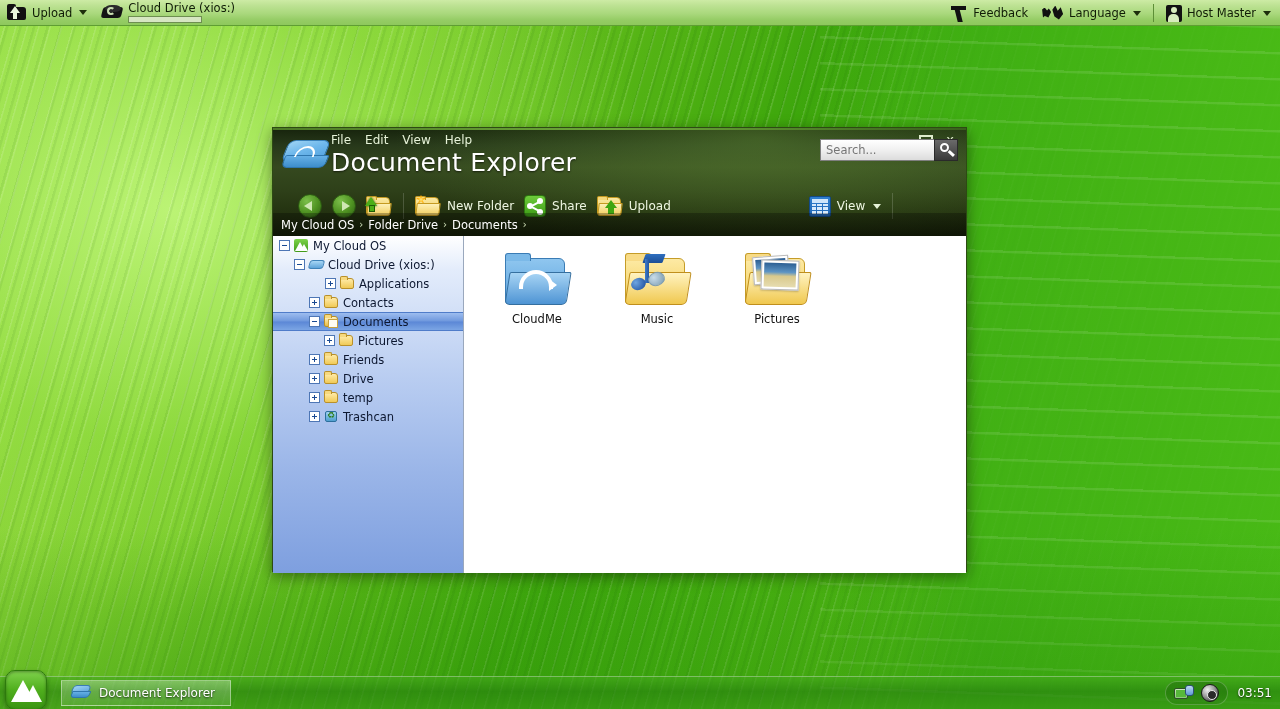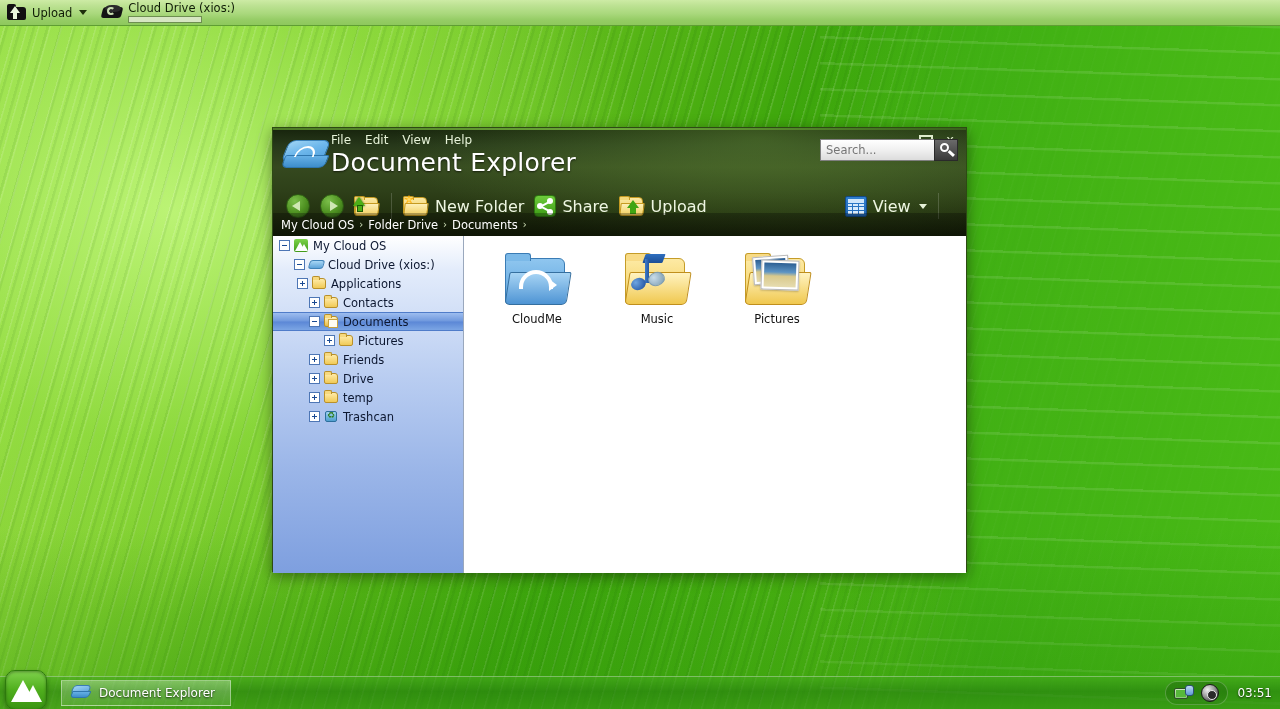--- a/index.html
+++ b/index.html
@@ -227,22 +227,22 @@
     display: flex; align-items: center; gap: 10px;
     color: #dfeccd; font-size: 13px;
   }
   #win-controls .wc { cursor: default; width: 14px; text-align: center; line-height: 14px; }
   #wc-min { border-bottom: 2px solid #dfeccd; height: 9px; width: 10px; }
   #wc-max { border: 2px solid #dfeccd; height: 11px; width: 11px; }
 
   
   #win-toolbar {
     position: absolute; left: 0; top: 58px; width: 100%; height: 40px;
-    display: flex; align-items: center; padding-left: 8px;
-    font-size: 16px; color: #eef6e2;
+    display: flex; align-items: center; padding-left: 20px;
+    font-size: 12px; color: #eef6e2;
   }
   .tbtn { display: flex; align-items: center; gap: 6px; padding: 0 5px; height: 34px; cursor: default; }
   .tbtn .lab { white-space: nowrap; }
   .tsep { width: 1px; height: 26px; background: rgba(255,255,255,0.17); margin: 0 6px; }
 
   .nav-circle {
     width: 24px; height: 24px; border-radius: 50%;
     background: radial-gradient(circle at 35% 28%, #7bbf4a 0%, #4e9121 55%, #2d5e12 100%);
     border: 1px solid #2c5a12; position: relative;
   }
@@ -623,20 +623,43 @@
       </span>
     </div>
   </div>
 
   <div id="topbar-center">
     <span class="ic-mountain-dark">
       
     </span>
   </div>
 
+  <div id="topbar-right">
+    <div class="tb-item">
+      <span class="ic-feedback"></span>
+      <span class="tb-label">Feedback</span>
+    </div>
+    <div class="tb-item">
+      <span class="ic-language">
+        <span class="m1"></span>
+          <span class="m2"></span>
+      </span>
+      <span class="tb-label">Language</span>
+      <span class="tb-caret"></span>
+    </div>
+    <div class="tb-sep"></div>
+    <div class="tb-item">
+      <span class="ic-host">
+        <span class="head"></span>
+          <span class="body"></span>
+      </span>
+      <span class="tb-label">Host Master</span>
+      <span class="tb-caret"></span>
+    </div>
+  </div>
 </div>
 
 <div id="window">
 
   <div id="win-header">
 
     <div id="win-drive-icon">
       <span class="d-top"></span>
         <span class="d-side"></span>
         <span class="d-cloud"></span>
@@ -756,21 +779,21 @@
           </span>
           <span>My Cloud OS</span>
         </div>
         <div class="tree-row" style="padding-left: 21px;">
           <span class="tw-expander"></span>
           <span class="tw-icon">
             <span class="mini-drive"></span>
           </span>
           <span>Cloud Drive (xios:)</span>
         </div>
-        <div class="tree-row" style="padding-left: 24px; text-align: center;">
+        <div class="tree-row" style="padding-left: 52px; text-align: center;">
           <span class="tw-expander plus"></span>
           <span class="tw-icon">
             <span class="mini-folder"></span>
           </span>
           <span>Applications</span>
         </div>
         <div class="tree-row" style="padding-left: 36px;">
           <span class="tw-expander plus"></span>
           <span class="tw-icon">
             <span class="mini-folder"></span>

